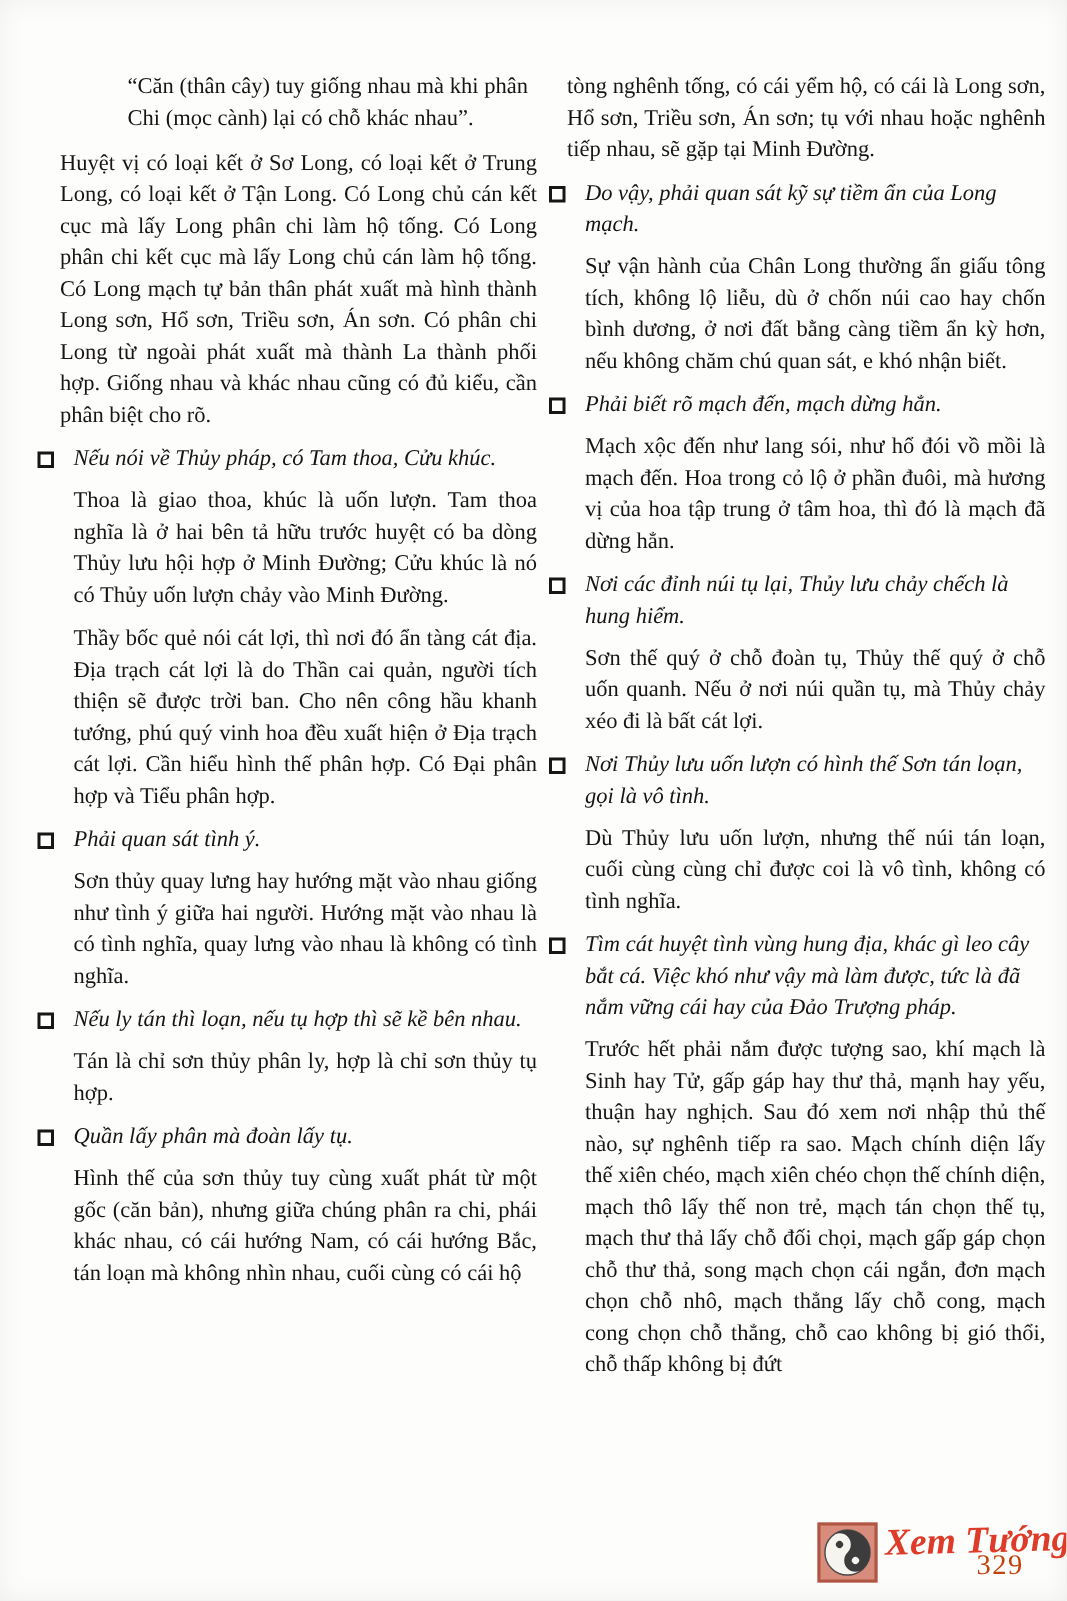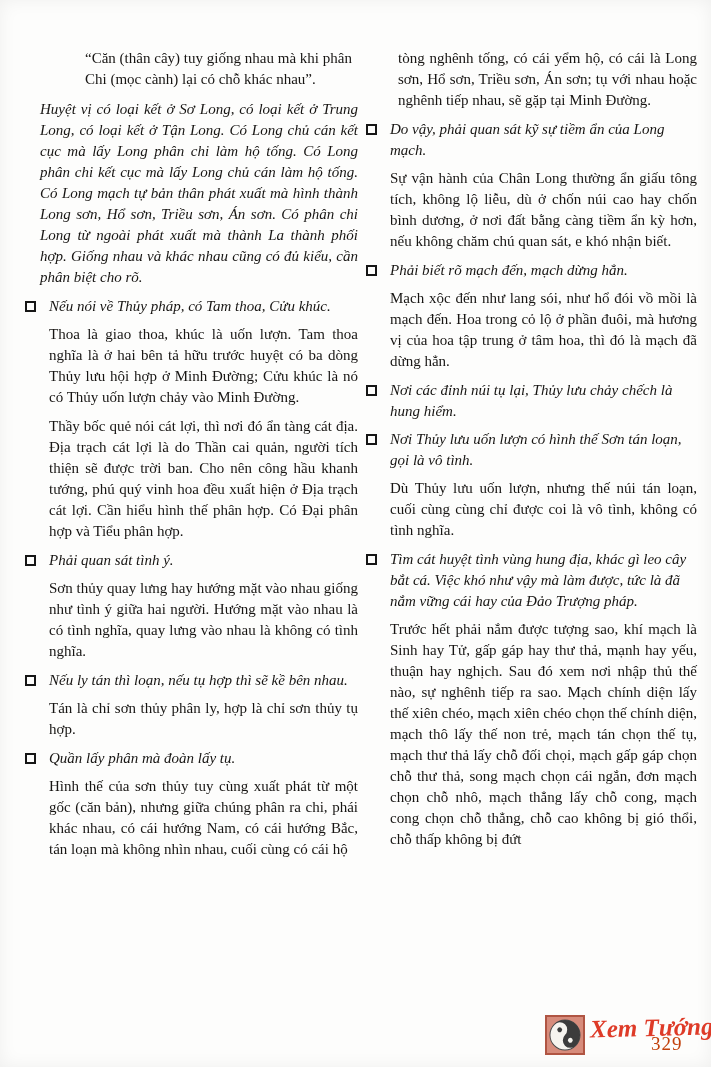--- a/index.html
+++ b/index.html
@@ -14,34 +14,34 @@
     color:#171513;
     box-shadow:inset 0 0 18px rgba(0,0,0,.06);
   }
   .col { position:absolute; top:48px; font-size:15px; line-height:21px; }
   .col-left  { left:25px;  width:333px; }
   .col-right { left:366px; width:331px; }
 
   .quote {
     margin:0 6px 8px 60px; text-align:justify; margin-bottom:9px;
   }
-  .intro { margin-left:15px;font-style:italic; }
+  .intro { margin-left:15px; }
   p.body-par { text-align:justify; margin-bottom:8px; }
   .item { margin-top:2px;font-family:Liberation Serif, serif; }
   .item-head {
     display:flex; gap:13px; align-items:flex-start;
     font-style:italic; margin-bottom:7px; margin-top:6px;
   }
   .bullet {
     flex:none; width:11px; height:11px; margin-top:5px;
     border:2px solid #161616; background:transparent;
   }
   .item p.body-par { margin-left:24px; }
   .col-left .intro, .col-left .quote { }
-  .cont-par { text-align:justify; margin-left:32px; margin-bottom:8px; }
+  .cont-par { text-align:justify; margin-left:12px; margin-bottom:8px; }
 
   
   .wm-logo {
     position:absolute; left:545px; top:1015px; width:40px; height:40px;
     background:#d78c7c; border:2px solid #b05543;
     display:flex; align-items:center; justify-content:center;
   }
   .wm-logo svg { transform:rotate(-45deg); display:block; }
   .wm-text {
     position:absolute; left:590px; top:1014px; width:120px;
@@ -115,20 +115,21 @@
         <span>Phải biết rõ mạch đến, mạch dừng hẳn.</span>
       </div>
       <p class="body-par">Mạch xộc đến như lang sói, như hổ đói vồ mồi là mạch đến. Hoa trong cỏ lộ ở phần đuôi, mà hương vị của hoa tập trung ở tâm hoa, thì đó là mạch đã dừng hẳn.</p>
     </div>
 
     <div class="item">
       <div class="item-head">
         <span class="bullet"></span>
         <span>Nơi các đỉnh núi tụ lại, Thủy lưu chảy chếch là hung hiểm.</span>
       </div>
+      <p class="body-par">Sơn thế quý ở chỗ đoàn tụ, Thủy thế quý ở chỗ uốn quanh. Nếu ở nơi núi quần tụ, mà Thủy chảy xéo đi là bất cát lợi.</p>
     </div>
 
     <div class="item">
       <div class="item-head">
         <span class="bullet"></span>
         <span>Nơi Thủy lưu uốn lượn có hình thế Sơn tán loạn, gọi là vô tình.</span>
       </div>
       <p class="body-par">Dù Thủy lưu uốn lượn, nhưng thế núi tán loạn, cuối cùng cùng chỉ được coi là vô tình, không có tình nghĩa.</p>
     </div>
 

